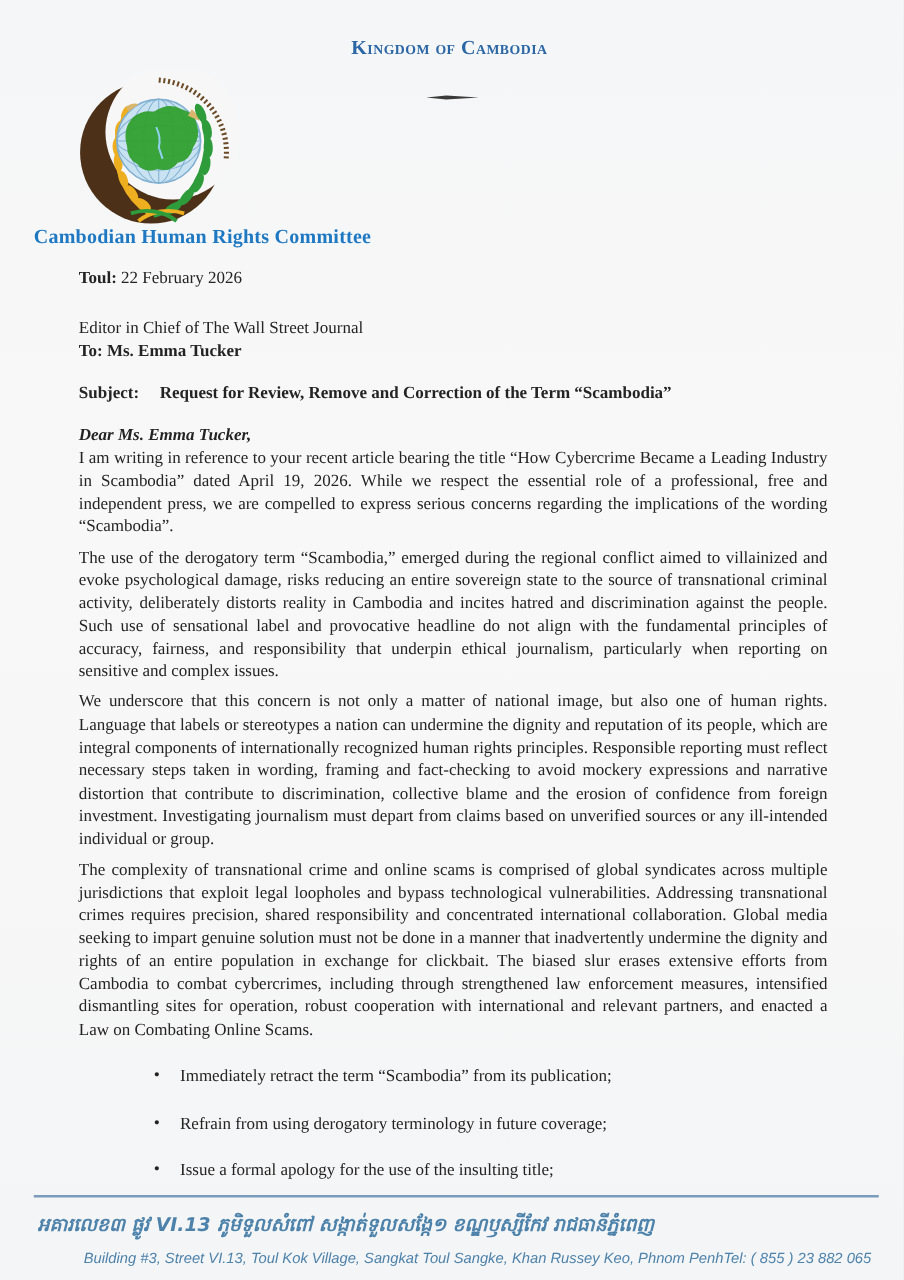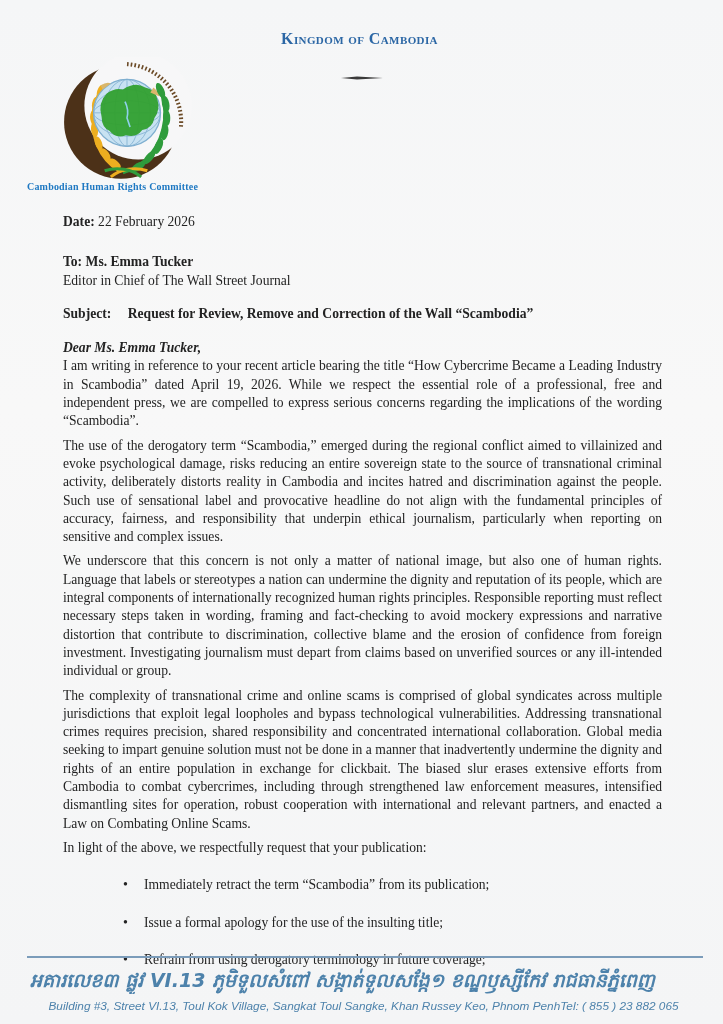--- a/index.html
+++ b/index.html
@@ -30,21 +30,21 @@
     transform:translateX(-50%);
     width:42px; height:4px;
   }
   .logo {
     position:absolute; top:57px; left:60px;
     width:132px; height:132px;
   }
   .org-name {
     position:absolute; top:181px; left:27px;
     color:#1e78c2; font-weight:bold;
-    font-size:10px; letter-spacing:.2px;
+    font-size:16px; letter-spacing:.2px;
   }
   
   .letter {
     position:absolute; top:213px; left:63px;
     width:599px;
     font-size:13.6px;
     line-height:18.3px;
   }
   .date-line { margin-bottom:22px; }
   .bold { font-weight:bold; }
@@ -75,27 +75,27 @@
     position:absolute; top:956px; left:27px;
     width:676px; height:2px;
     background:#7b9cba;
   }
   .footer-khmer {
     position:absolute; top:966px; left:30px; right:30px;
     color:#4d82ab;
     font-family:"DejaVu Sans", sans-serif;
     font-weight:600;
     font-style:italic;
-    font-size:19px;
+    font-size:15px;
     line-height:28px;
     white-space:nowrap; overflow:hidden;
   }
   .footer-english {
     position:absolute; top:999px; left:30px; right:26px;
-    display:flex; justify-content:center;
+    display:flex; justify-content:flex-end;
     color:#4d82ab;
     font-family:"Liberation Sans", sans-serif;
     font-style:italic;
     font-size:11.8px;
   }
 </style>
 </head>
 <body>
 
 <div class="page">
@@ -153,49 +153,48 @@
 
     <path d="M 50 118 C 60 110 74 108 86 112" fill="none" stroke="#edae20" stroke-width="3"></path>
     <path d="M 80 118 C 70 110 56 108 44 112" fill="none" stroke="#2f9c3c" stroke-width="3"></path>
   </svg>
 
   <div class="org-name">Cambodian Human Rights Committee</div>
 
   <div class="letter">
 
     <div class="date-line">
-      <span class="bold">Date:</span>
+      <span class="bold">Toul:</span>
       <span>22 February 2026</span>
     </div>
 
     <div class="recipient">
+      <div>Editor in Chief of The Wall Street Journal</div>
       <div>
         <span class="bold">To:</span>
         <span class="bold">Ms. Emma Tucker</span>
       </div>
-      <div>Editor in Chief of The Wall Street Journal</div>
     </div>
 
     <div class="subject-line">
       <span class="subject-label">Subject:</span>
-      <span>Request for Review, Remove and Correction of the Wall “Scambodia”</span>
+      <span>Request for Review, Remove and Correction of the Term “Scambodia”</span>
     </div>
 
     <div class="salutation">Dear Ms. Emma Tucker,</div>
 
     <p class="para">I am writing in reference to your recent article bearing the title “How Cybercrime Became a Leading Industry in Scambodia” dated April 19, 2026. While we respect the essential role of a professional, free and independent press, we are compelled to express serious concerns regarding the implications of the wording “Scambodia”.</p>
     <p class="para">The use of the derogatory term “Scambodia,” emerged during the regional conflict aimed to villainized and evoke psychological damage, risks reducing an entire sovereign state to the source of transnational criminal activity, deliberately distorts reality in Cambodia and incites hatred and discrimination against the people. Such use of sensational label and provocative headline do not align with the fundamental principles of accuracy, fairness, and responsibility that underpin ethical journalism, particularly when reporting on sensitive and complex issues.</p>
     <p class="para">We underscore that this concern is not only a matter of national image, but also one of human rights. Language that labels or stereotypes a nation can undermine the dignity and reputation of its people, which are integral components of internationally recognized human rights principles. Responsible reporting must reflect necessary steps taken in wording, framing and fact-checking to avoid mockery expressions and narrative distortion that contribute to discrimination, collective blame and the erosion of confidence from foreign investment. Investigating journalism must depart from claims based on unverified sources or any ill-intended individual or group.</p>
     <p class="para">The complexity of transnational crime and online scams is comprised of global syndicates across multiple jurisdictions that exploit legal loopholes and bypass technological vulnerabilities. Addressing transnational crimes requires precision, shared responsibility and concentrated international collaboration. Global media seeking to impart genuine solution must not be done in a manner that inadvertently undermine the dignity and rights of an entire population in exchange for clickbait. The biased slur erases extensive efforts from Cambodia to combat cybercrimes, including through strengthened law enforcement measures, intensified dismantling sites for operation, robust cooperation with international and relevant partners, and enacted a Law on Combating Online Scams.</p>
 
-    <div class="request-intro">In light of the above, we respectfully request that your publication:</div>
     <ul class="request-list">
       <li>Immediately retract the term “Scambodia” from its publication;</li>
+      <li>Refrain from using derogatory terminology in future coverage;</li>
       <li>Issue a formal apology for the use of the insulting title;</li>
-      <li>Refrain from using derogatory terminology in future coverage;</li>
     </ul>
 
   </div>
 
   <div class="footer-divider"></div>
   <div class="footer-khmer">អគារលេខ៣ ផ្លូវ VI.13 ភូមិទួលសំពៅ សង្កាត់ទួលសង្កែ១ ខណ្ឌឫស្សីកែវ រាជធានីភ្នំពេញ</div>
   <div class="footer-english">
     <span>Building #3, Street VI.13, Toul Kok Village, Sangkat Toul Sangke, Khan Russey Keo, Phnom Penh</span>
     <span>Tel: ( 855 ) 23 882 065</span>
   </div>

